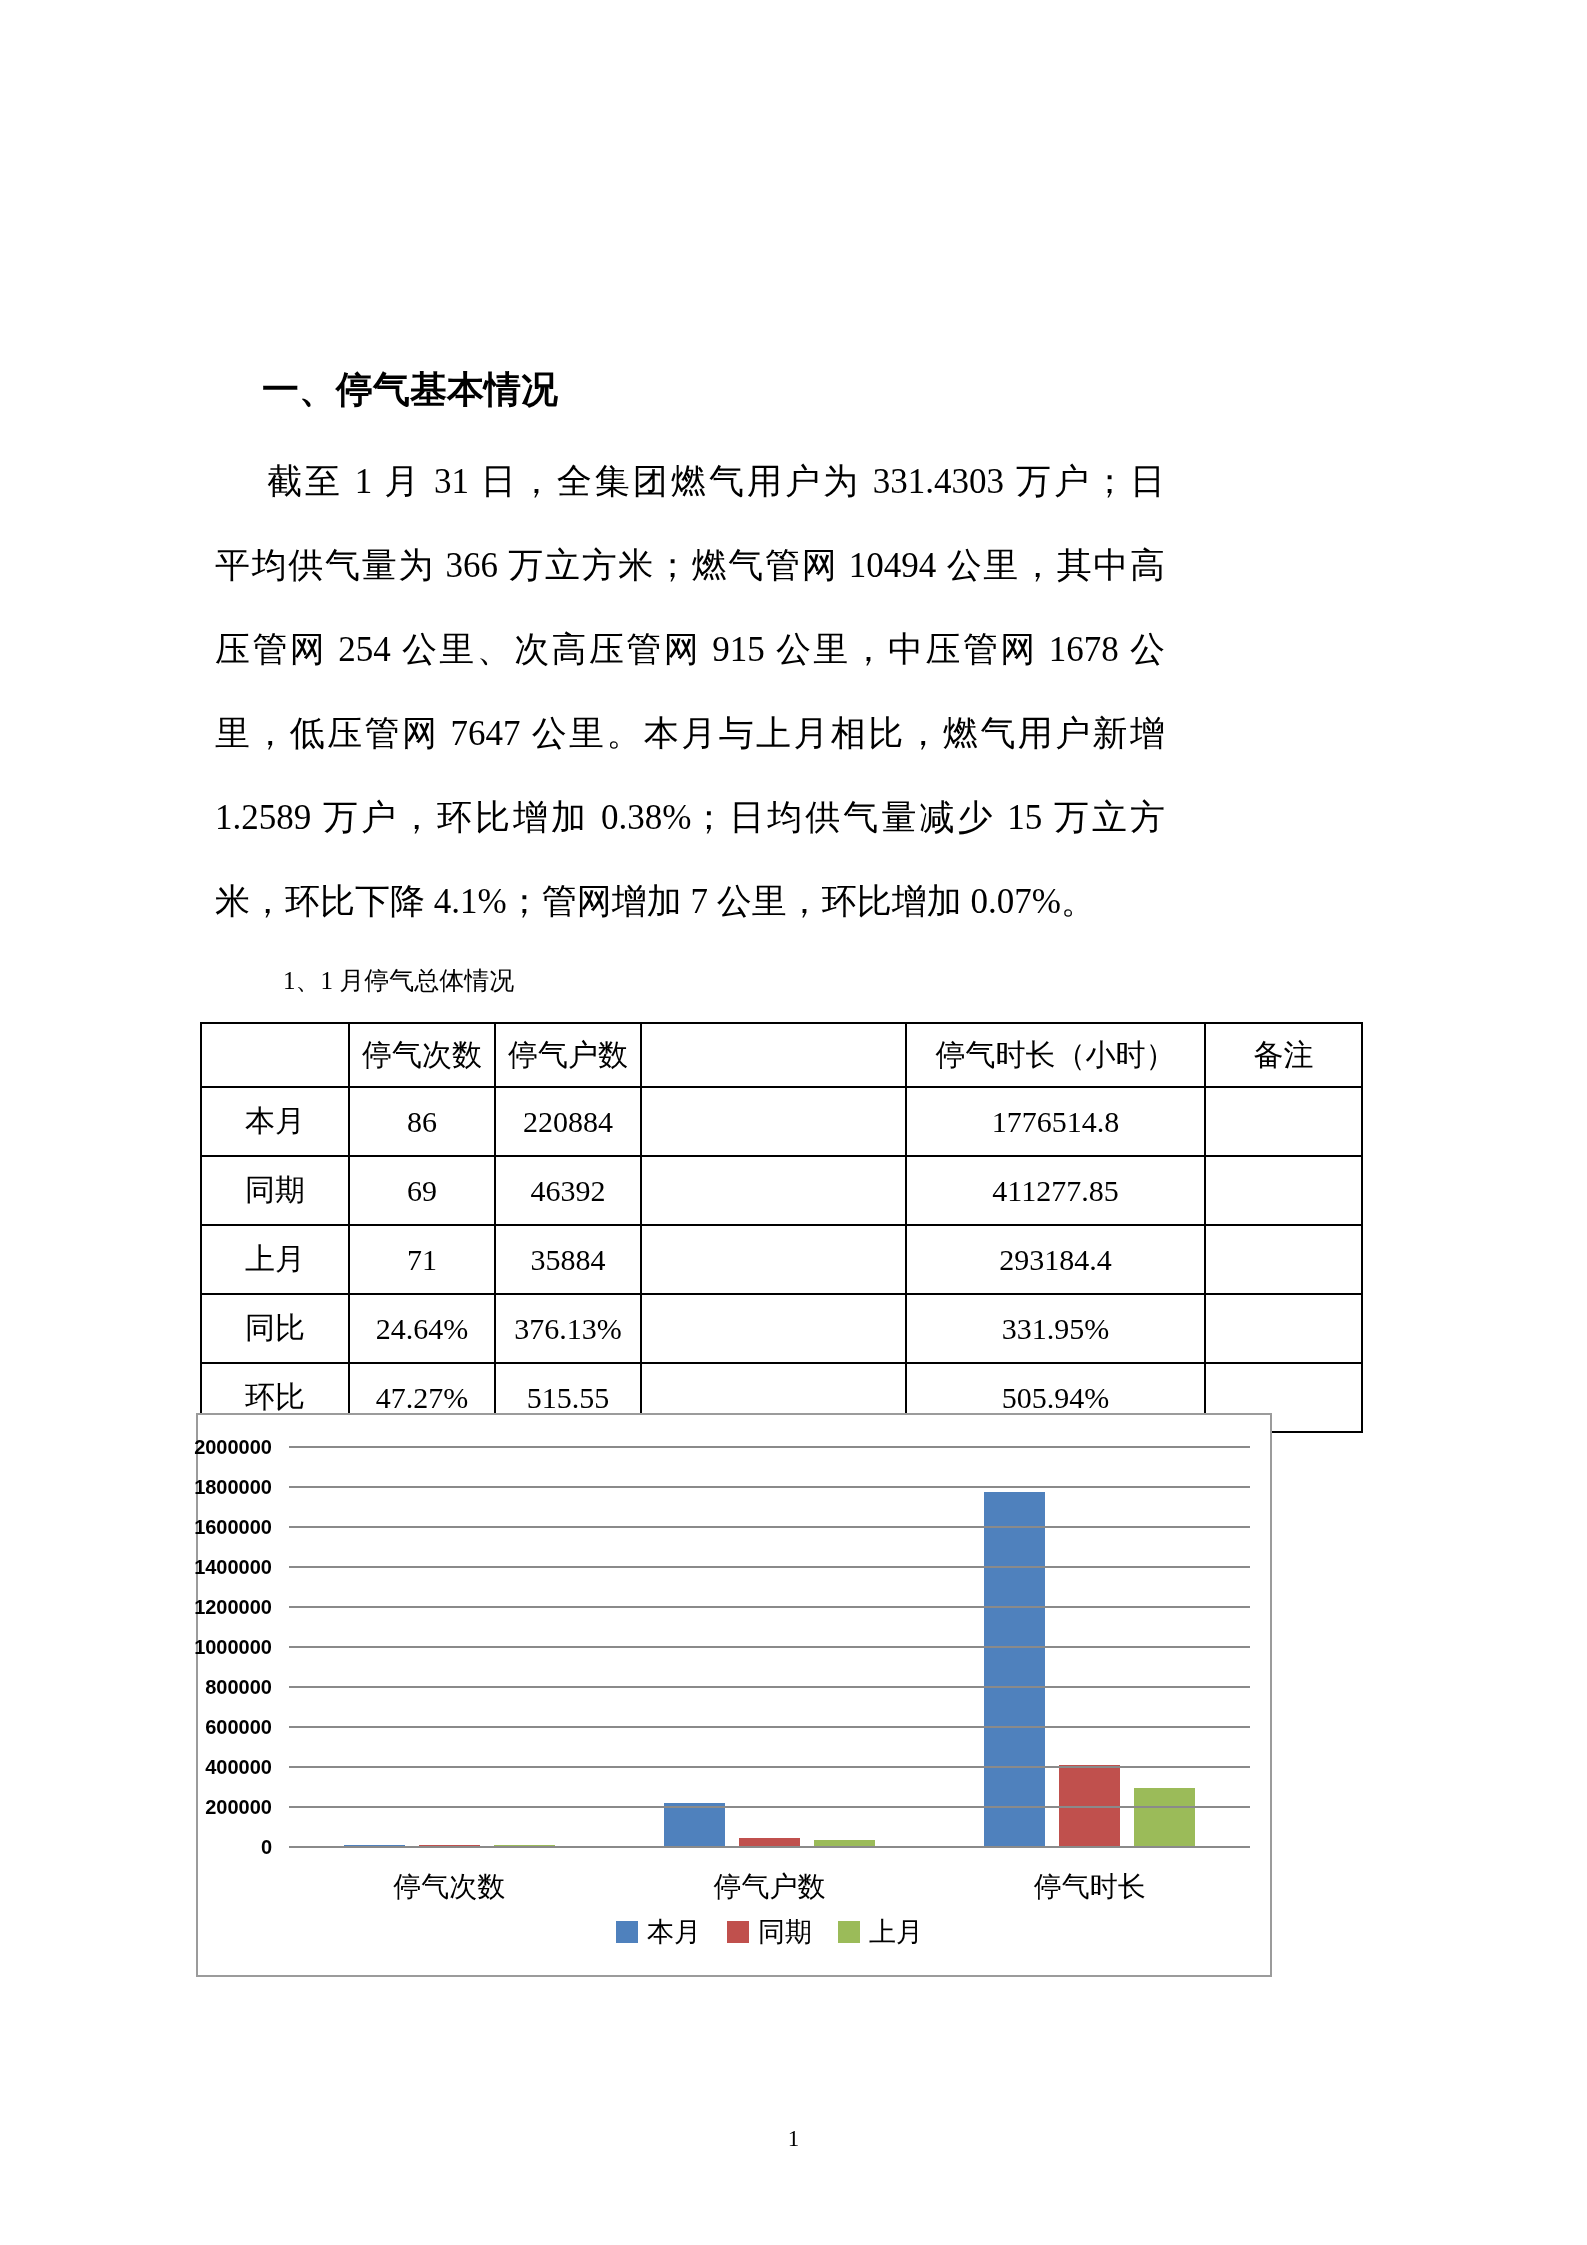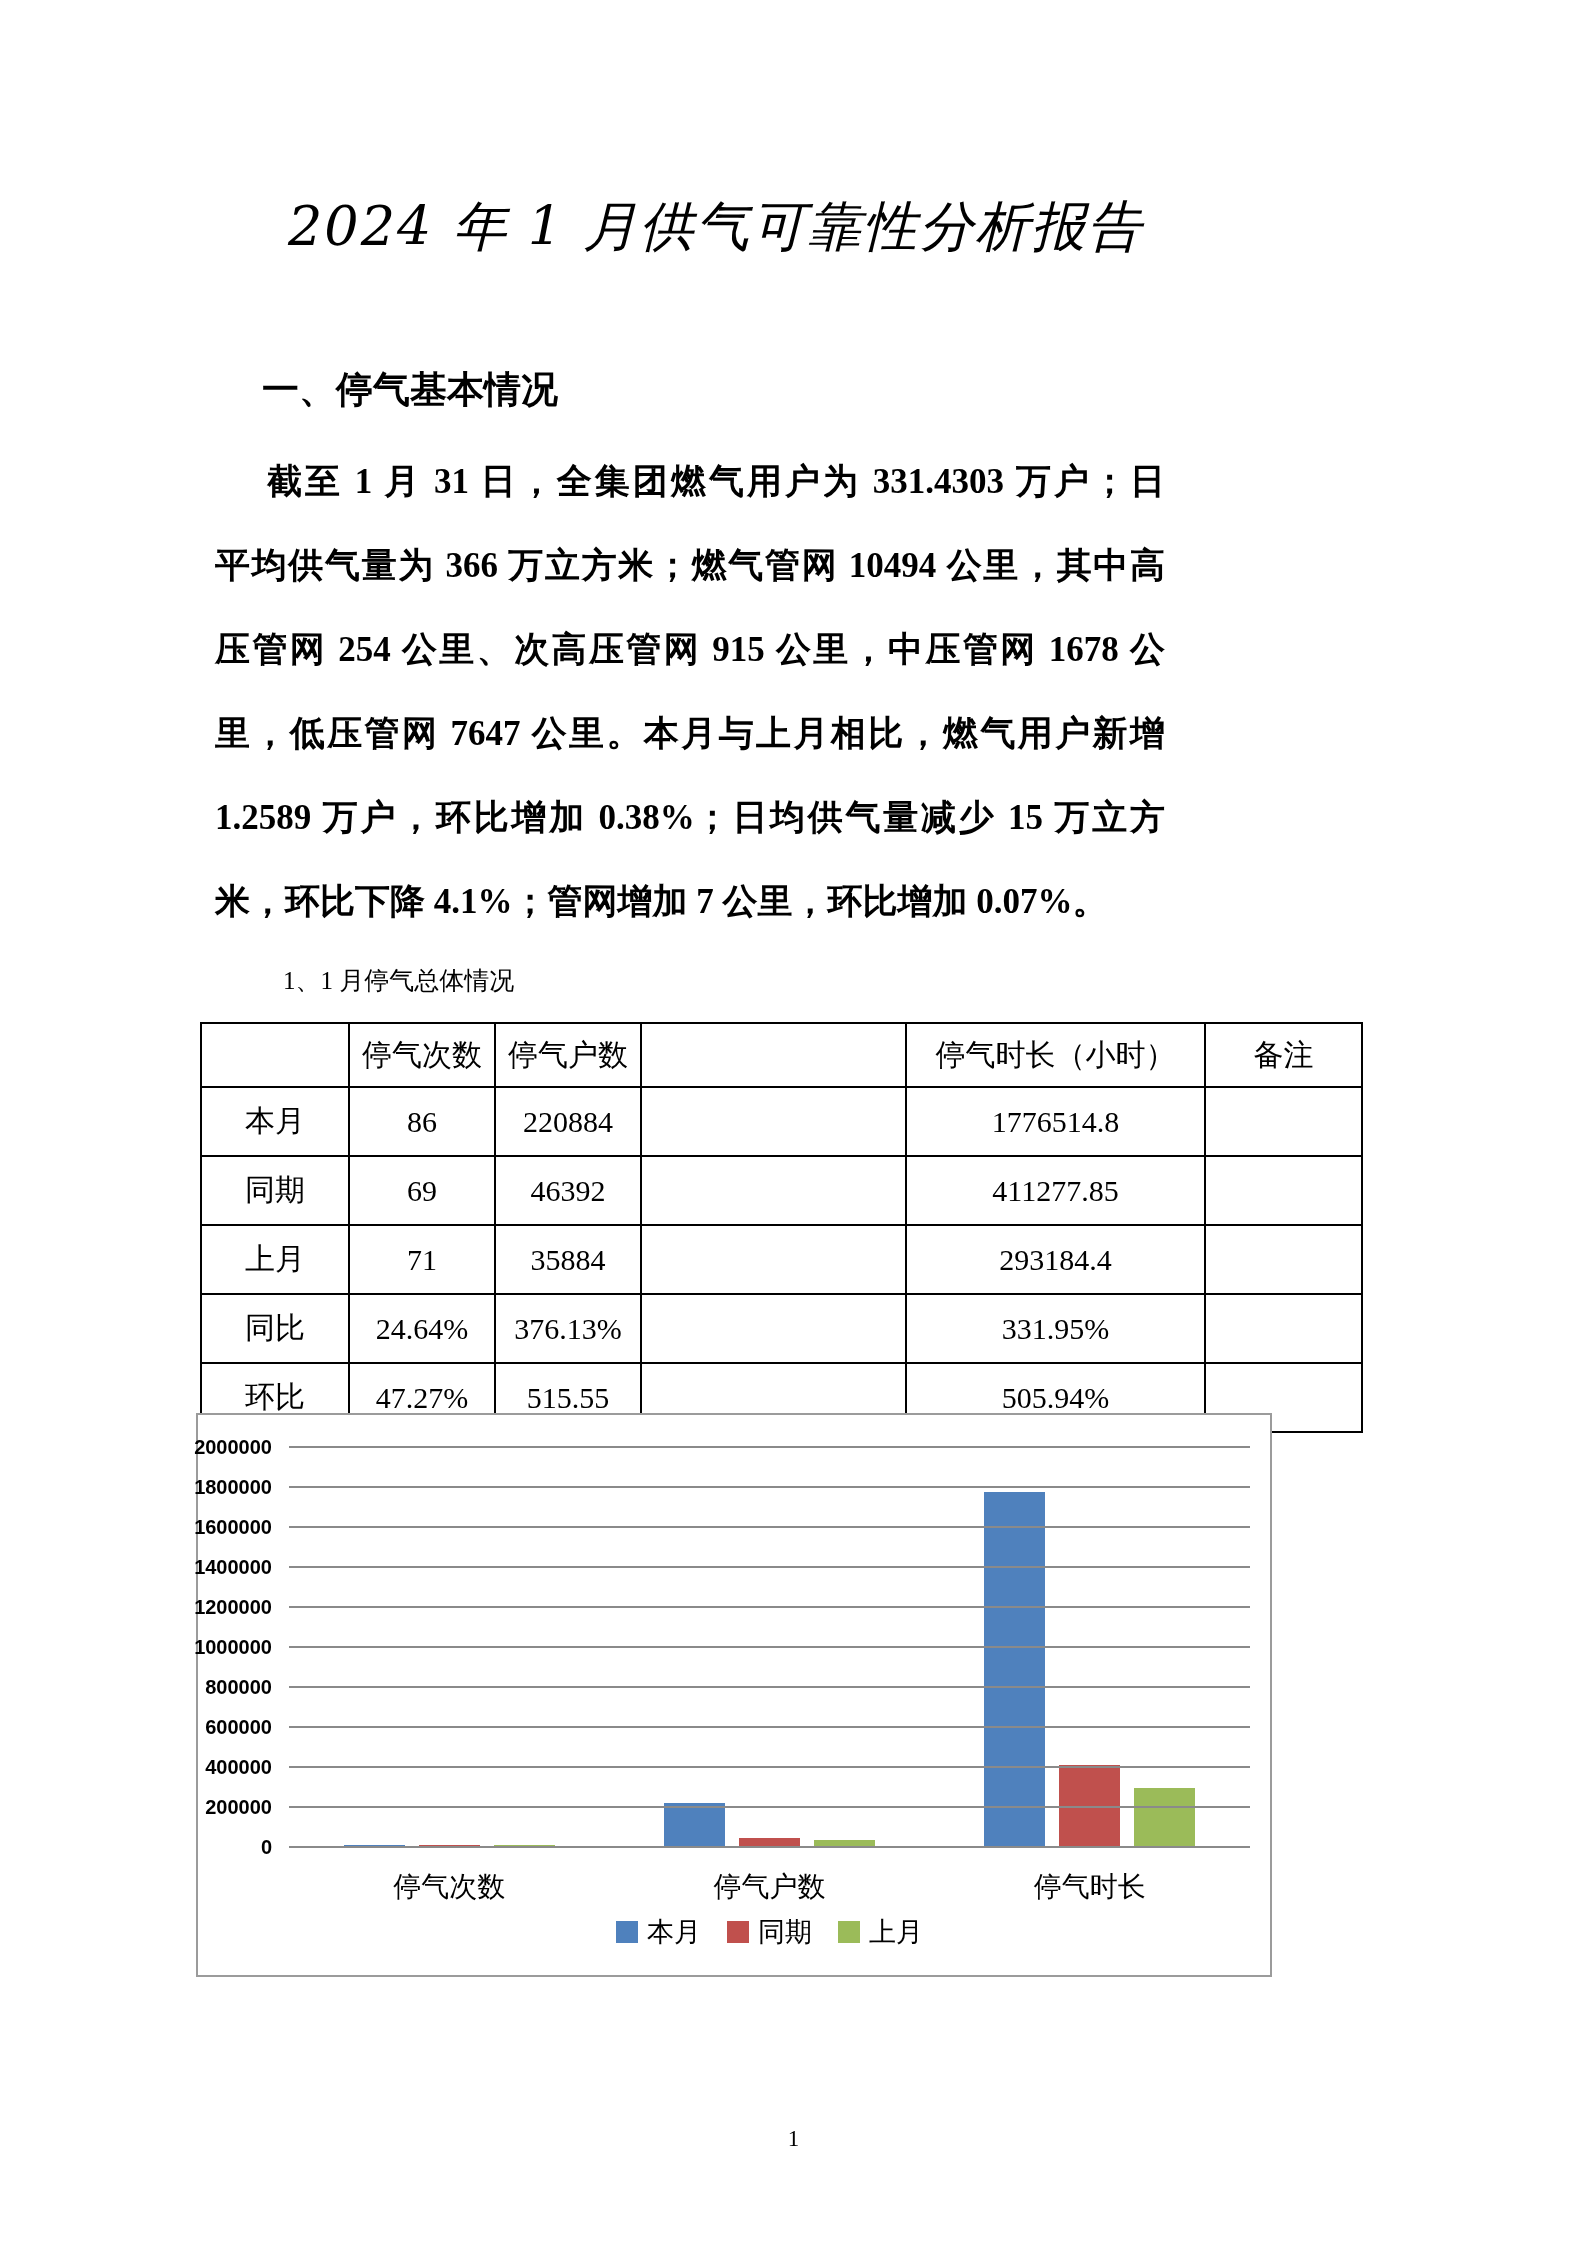--- a/index.html
+++ b/index.html
@@ -12,21 +12,21 @@
     position:absolute;left:288px;top:198px;
     font-family:"DejaVu Serif",serif;font-style:italic;
     font-size:54px;line-height:58px;letter-spacing:2px;white-space:nowrap;
   }
   .sec-heading{
     position:absolute;left:262px;top:368px;
     font-family:"Liberation Sans","DejaVu Sans",sans-serif;
     font-weight:bold;font-size:37px;line-height:44px;white-space:nowrap;
   }
   .para{position:absolute;left:215px;top:440px;width:950px;font-size:35px;}
-  .para-line{height:84px;line-height:84px;text-align:justify;white-space:nowrap;font-weight:bold;}
+  .para-line{height:84px;line-height:84px;text-align:justify;white-space:nowrap;}
   .para-line.jl{text-align-last:justify;white-space:normal;}
   .para-line.indent{text-indent:52px;}
   .sub-heading{position:absolute;left:283px;top:958px;font-size:25px;line-height:46px;white-space:nowrap;}
   table.data-table{
     position:absolute;left:200px;top:1022px;width:1163px;
     border-collapse:collapse;table-layout:fixed;font-size:30px;
   }
   .data-table th,.data-table td{
     border:2px solid #000;text-align:center;vertical-align:middle;
     font-weight:normal;padding:0;overflow:hidden;
@@ -56,21 +56,20 @@
   }
   .legend-item{display:flex;align-items:center;gap:9px;}
   .swatch{width:22px;height:22px;display:inline-block;}
   .legend-label{font-size:27px;line-height:30px;}
   .page-num{position:absolute;left:0;top:2126px;width:100%;text-align:center;font-size:23px;}
 </style>
 </head>
 <body>
 
 <div class="page">
-  <div class="doc-title">2024 年 1 月供气可靠性分析报告</div>
   <div class="sec-heading">一、停气基本情况</div>
   <div class="para">
       <div class="para-line jl indent">截至 1 月 31 日，全集团燃气用户为 331.4303 万户；日</div>
       <div class="para-line jl">平均供气量为 366 万立方米；燃气管网 10494 公里，其中高</div>
       <div class="para-line jl">压管网 254 公里、次高压管网 915 公里，中压管网 1678 公</div>
       <div class="para-line jl">里，低压管网 7647 公里。本月与上月相比，燃气用户新增</div>
       <div class="para-line jl">1.2589 万户，环比增加 0.38%；日均供气量减少 15 万立方</div>
       <div class="para-line">米，环比下降 4.1%；管网增加 7 公里，环比增加 0.07%。</div>
     </div>
   <div class="sub-heading">1、1 月停气总体情况</div>

